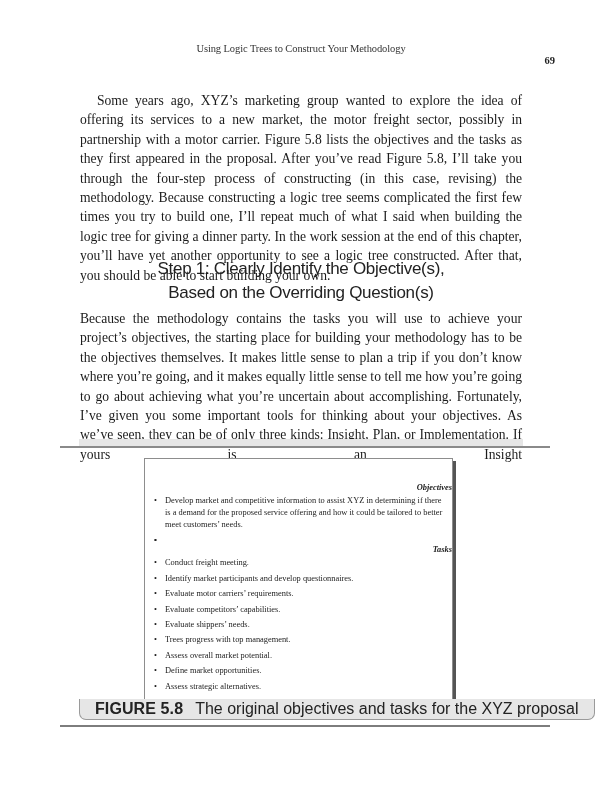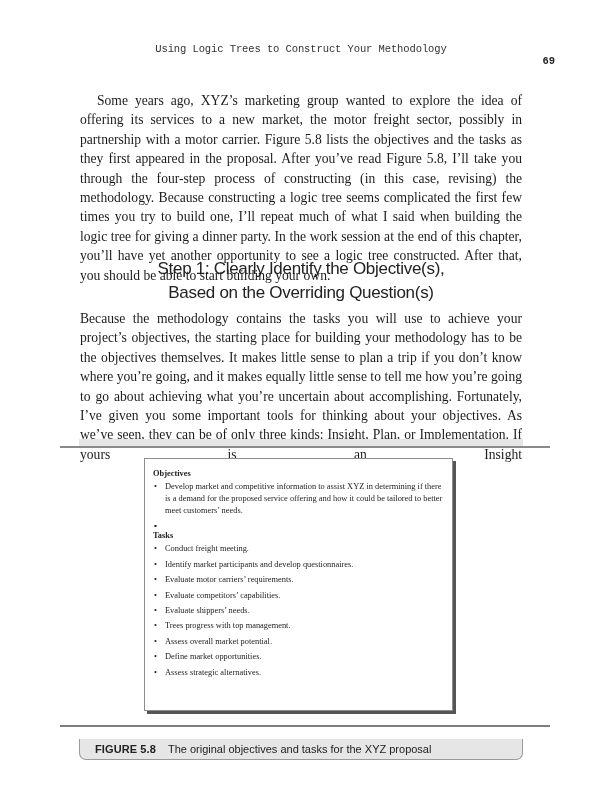--- a/index.html
+++ b/index.html
@@ -13,21 +13,21 @@
       position: relative;
       overflow: hidden;
       color: #1a1a1a;
     }
     .running-head {
       position: absolute;
       top: 41px;
       left: 0;
       width: 602px;
       height: 18px;
-      font-family: Liberation Mono, monospace;
+      font-family: Liberation Serif, serif;
     }
     .running-title {
       position: absolute;
       left: 0;
       width: 602px;
       text-align: center;
       font-size: 10.5px;
       color: #333;
       letter-spacing: -0.1px;
       top: 2px;
@@ -100,23 +100,25 @@
       background: #fff;
       box-shadow: 3px 3px 0 #555;
       font-family: "Liberation Serif", serif;
       font-size: 8.4px;
       line-height: 12.1px;
       color: #222;
       padding: 7px 0 0 0;
       box-sizing: border-box;
     }
     .figure-section-title {
+      font-style: italic;
       font-weight: bold;
-      margin: 2px 0 1px 8px;
+      margin: 16px 0 1px 8px;
       font-size: 8.4px;
+      text-align: right;
     }
     .figure-list {
       list-style: none;
       margin: 0;
       padding: 0 8px 0 8px;
     }
     .figure-list li {
       position: relative;
       padding-left: 12px;
       margin-bottom: 3.3px;
@@ -132,32 +134,32 @@
     .figure-rule-bottom {
       position: absolute;
       top: 725px;
       left: 60px;
       width: 490px;
       height: 2px;
       background: #7d7d7d;
     }
     .caption-tab {
       position: absolute;
-      top: 739px;
+      top: 699px;
       left: 79px;
-      width: 444px;
+      width: 516px;
       height: 21px;
       background: #e6e6e6;
       border-left: 1px solid #9a9a9a;
       border-right: 1px solid #9a9a9a;
       border-bottom: 1px solid #9a9a9a;
       border-radius: 0 0 7px 7px;
       box-sizing: border-box;
       font-family: "Liberation Sans", sans-serif;
-      font-size: 11px;
+      font-size: 16px;
       line-height: 20px;
       color: #222;
       padding-left: 15px;
     }
     .caption-label {
       font-weight: bold;
       margin-right: 12px;
       letter-spacing: 0.1px;
     }
   </style>

